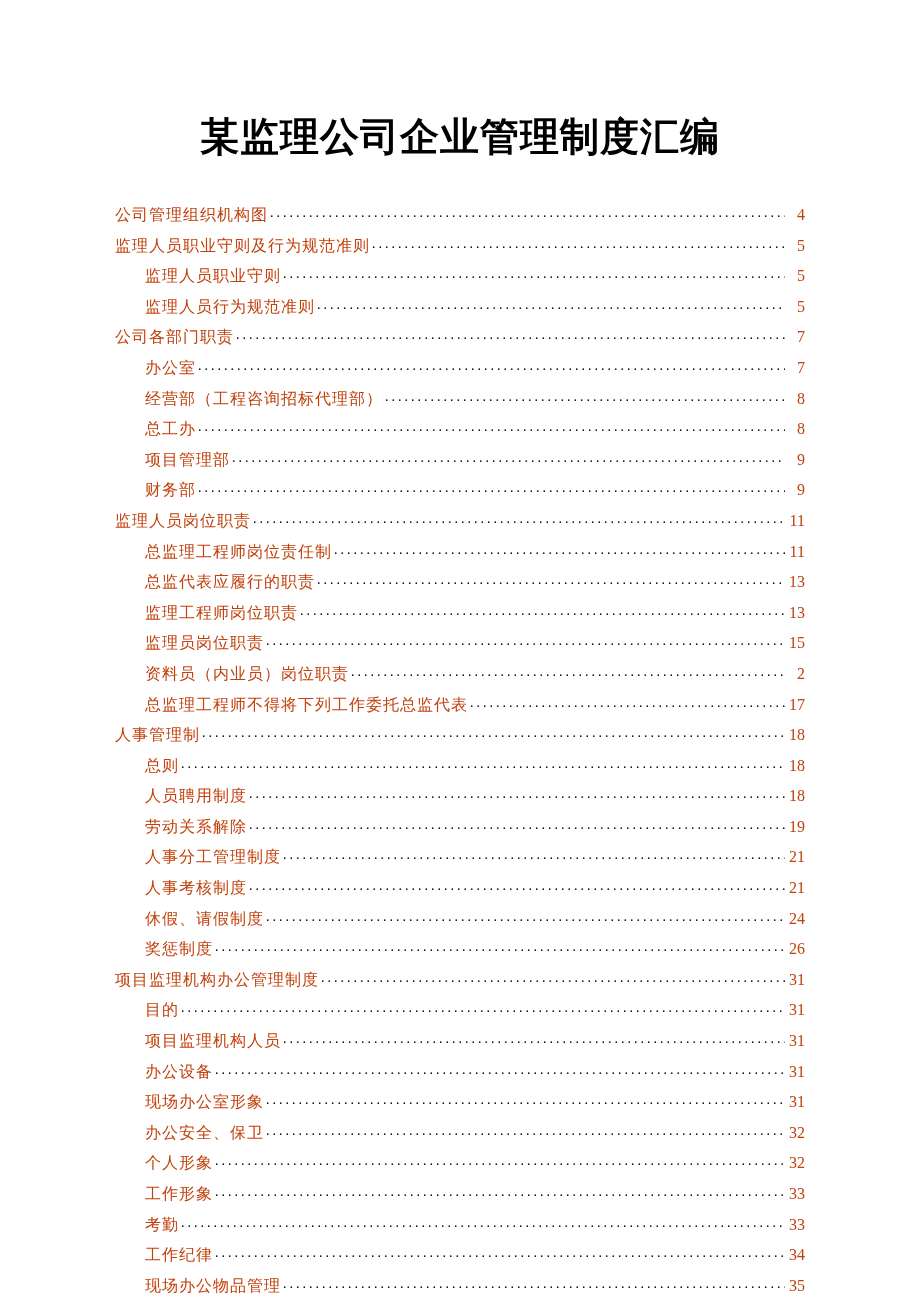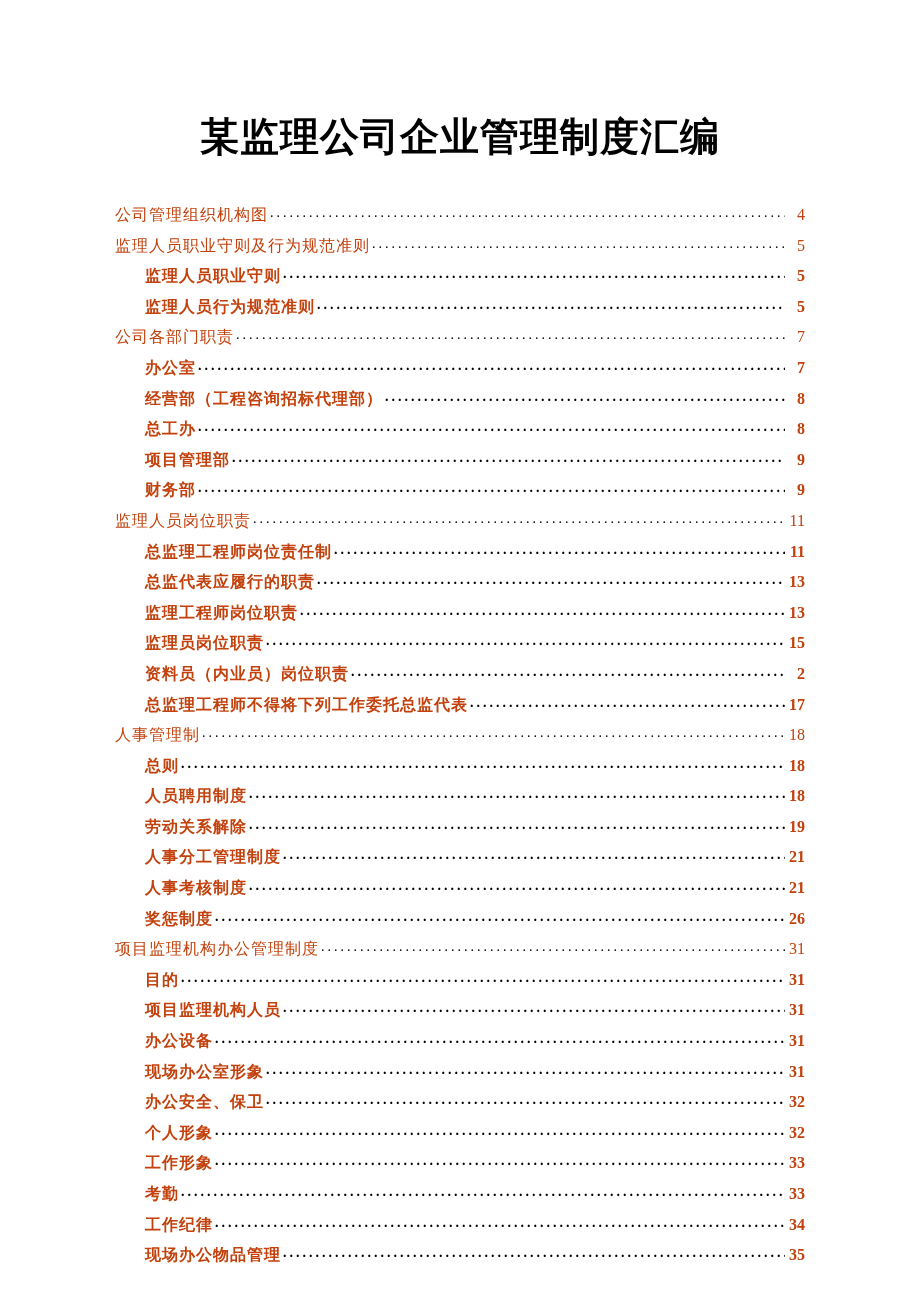--- a/index.html
+++ b/index.html
@@ -36,21 +36,20 @@
       color: #c2410c;
       line-height: 1;
       margin-bottom: 13.6px;
       white-space: nowrap;
     }
     .toc-entry.level-1 {
       padding-left: 0;
     }
     .toc-entry.level-2 {
       padding-left: 30px;
-      font-weight: bold;
     }
     .toc-label {
       flex: 0 0 auto;
       letter-spacing: 1px;
     }
     .toc-dots {
       flex: 1 1 auto;
       overflow: hidden;
       letter-spacing: 3px;
       color: #000;
@@ -186,20 +185,25 @@
         <span class="toc-label">人事分工管理制度</span>
         <span class="toc-dots"></span>
         <span class="toc-page">21</span>
       </div>
       <div class="toc-entry level-2">
         <span class="toc-label">人事考核制度</span>
         <span class="toc-dots"></span>
         <span class="toc-page">21</span>
       </div>
       <div class="toc-entry level-2">
+        <span class="toc-label">休假、请假制度</span>
+        <span class="toc-dots"></span>
+        <span class="toc-page">24</span>
+      </div>
+      <div class="toc-entry level-2">
         <span class="toc-label">奖惩制度</span>
         <span class="toc-dots"></span>
         <span class="toc-page">26</span>
       </div>
       <div class="toc-entry level-1">
         <span class="toc-label">项目监理机构办公管理制度</span>
         <span class="toc-dots"></span>
         <span class="toc-page">31</span>
       </div>
       <div class="toc-entry level-2">

